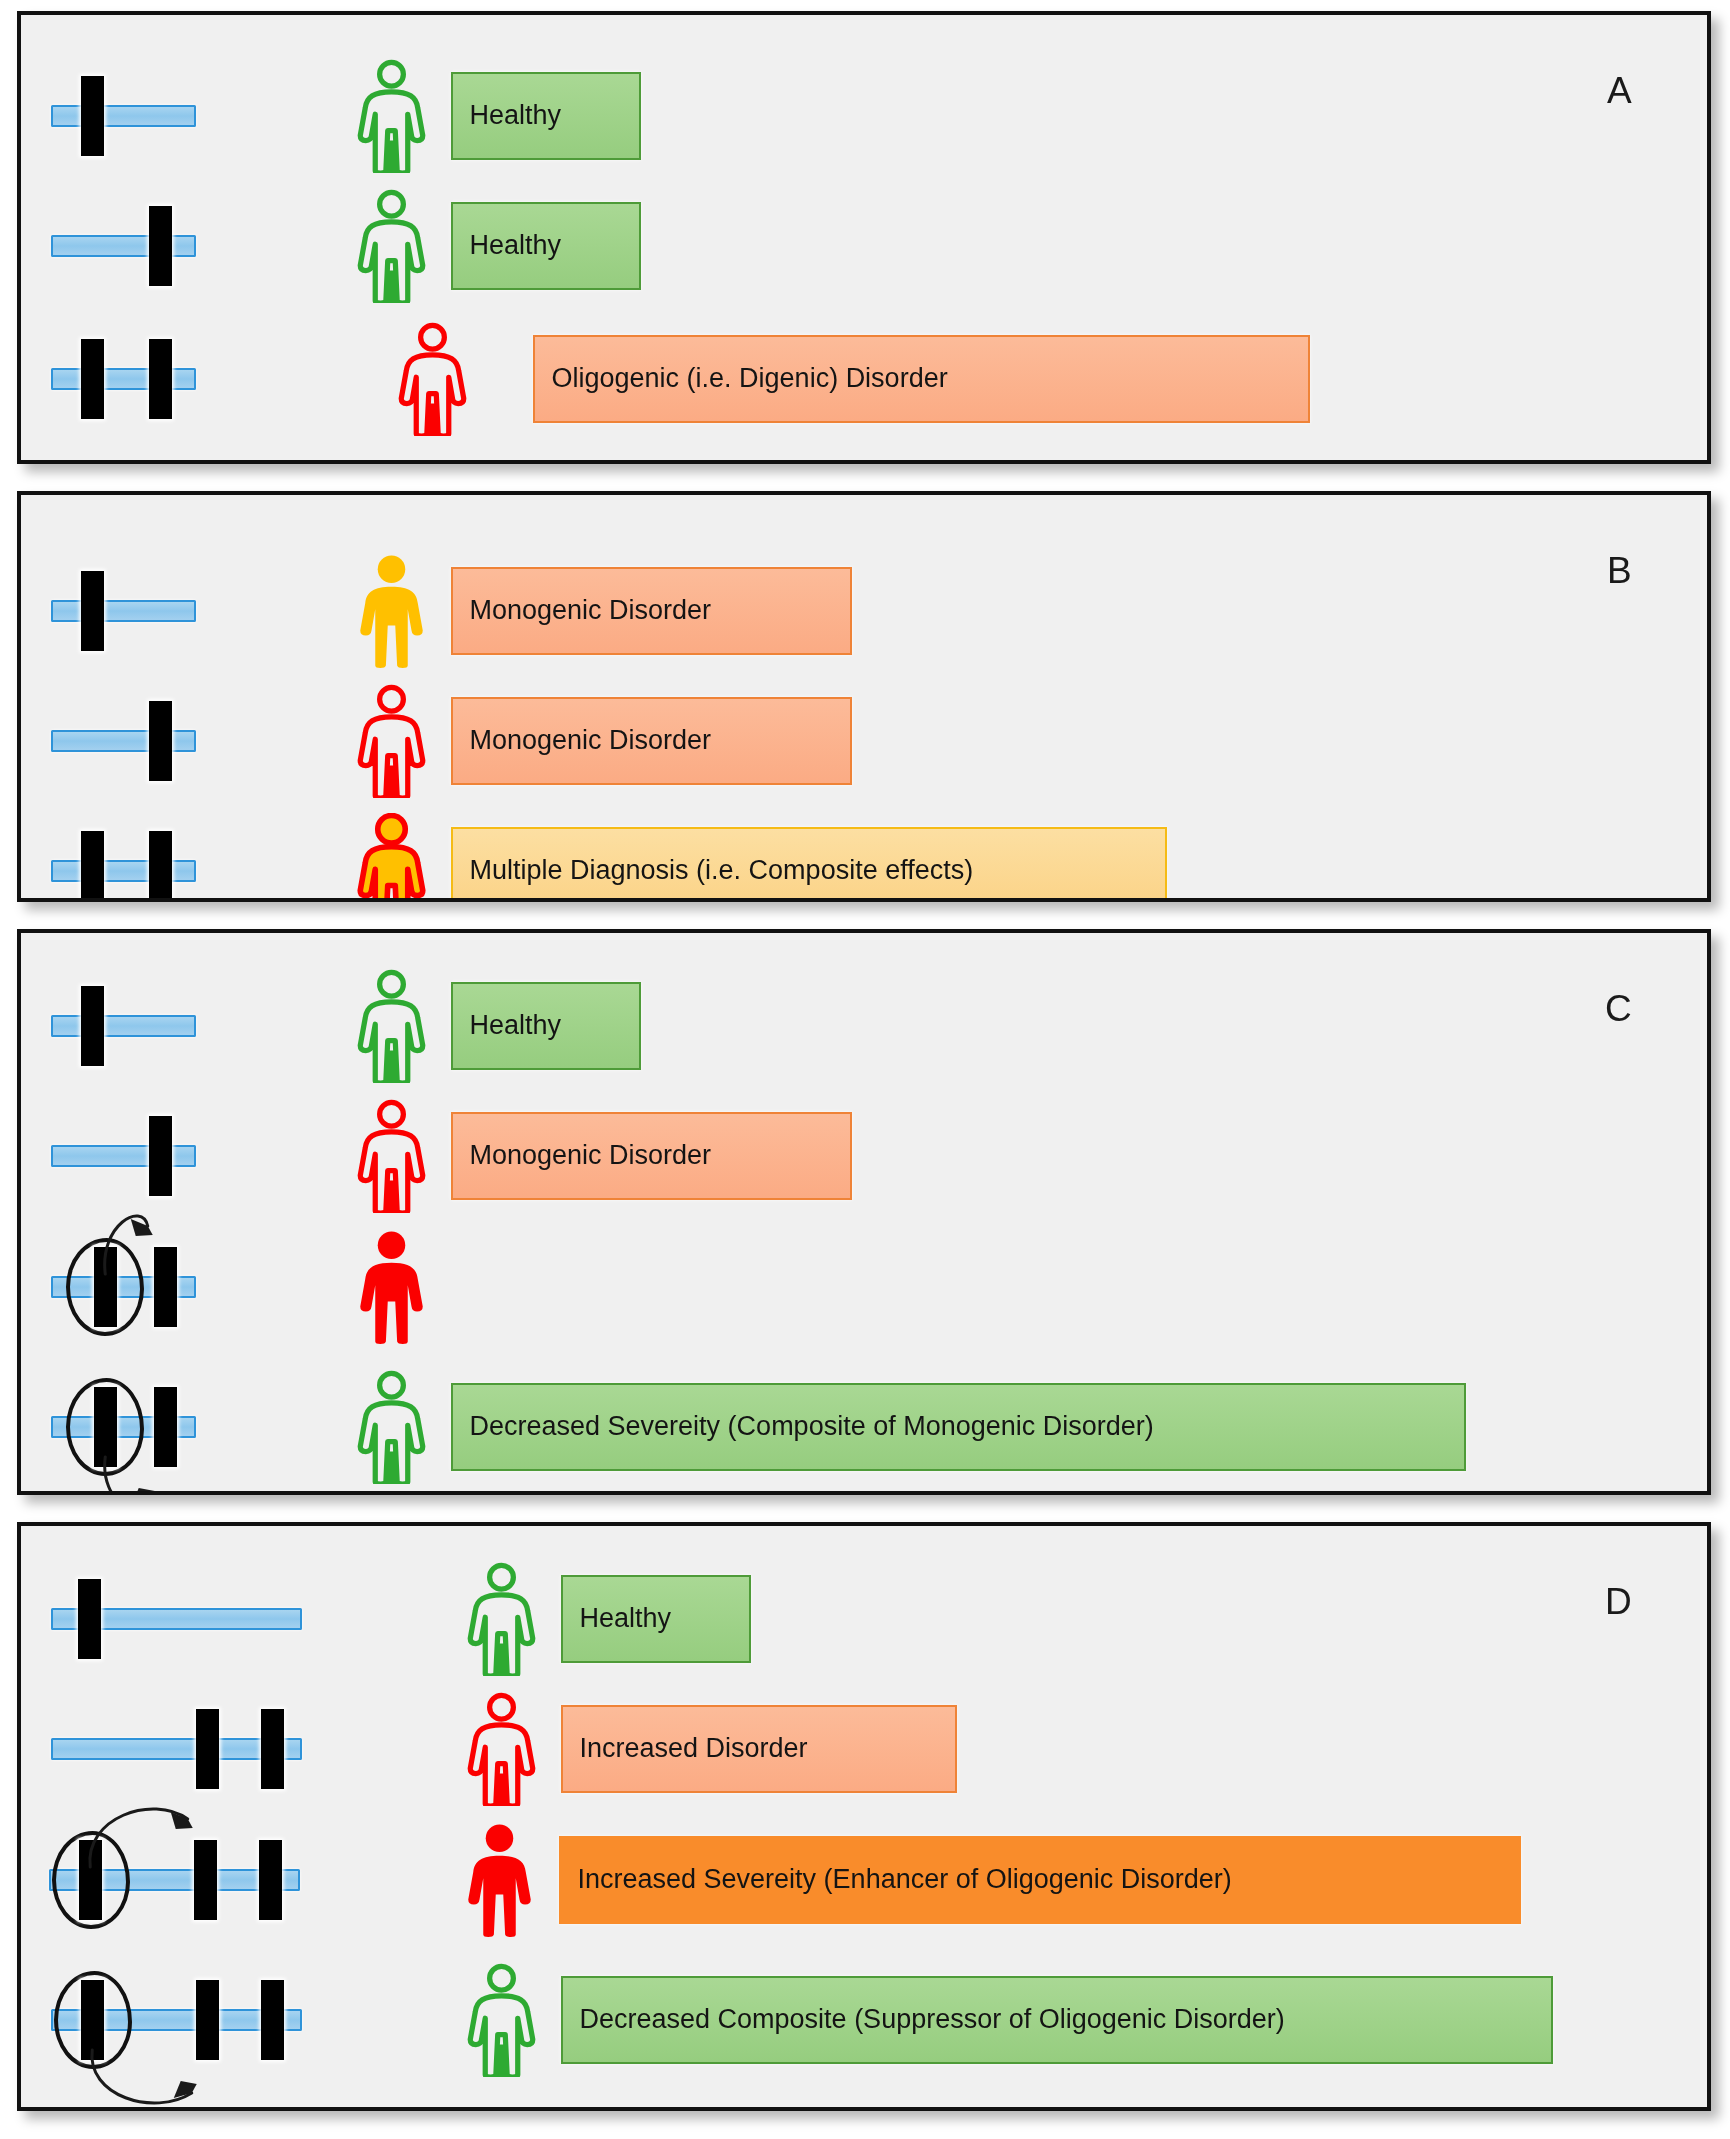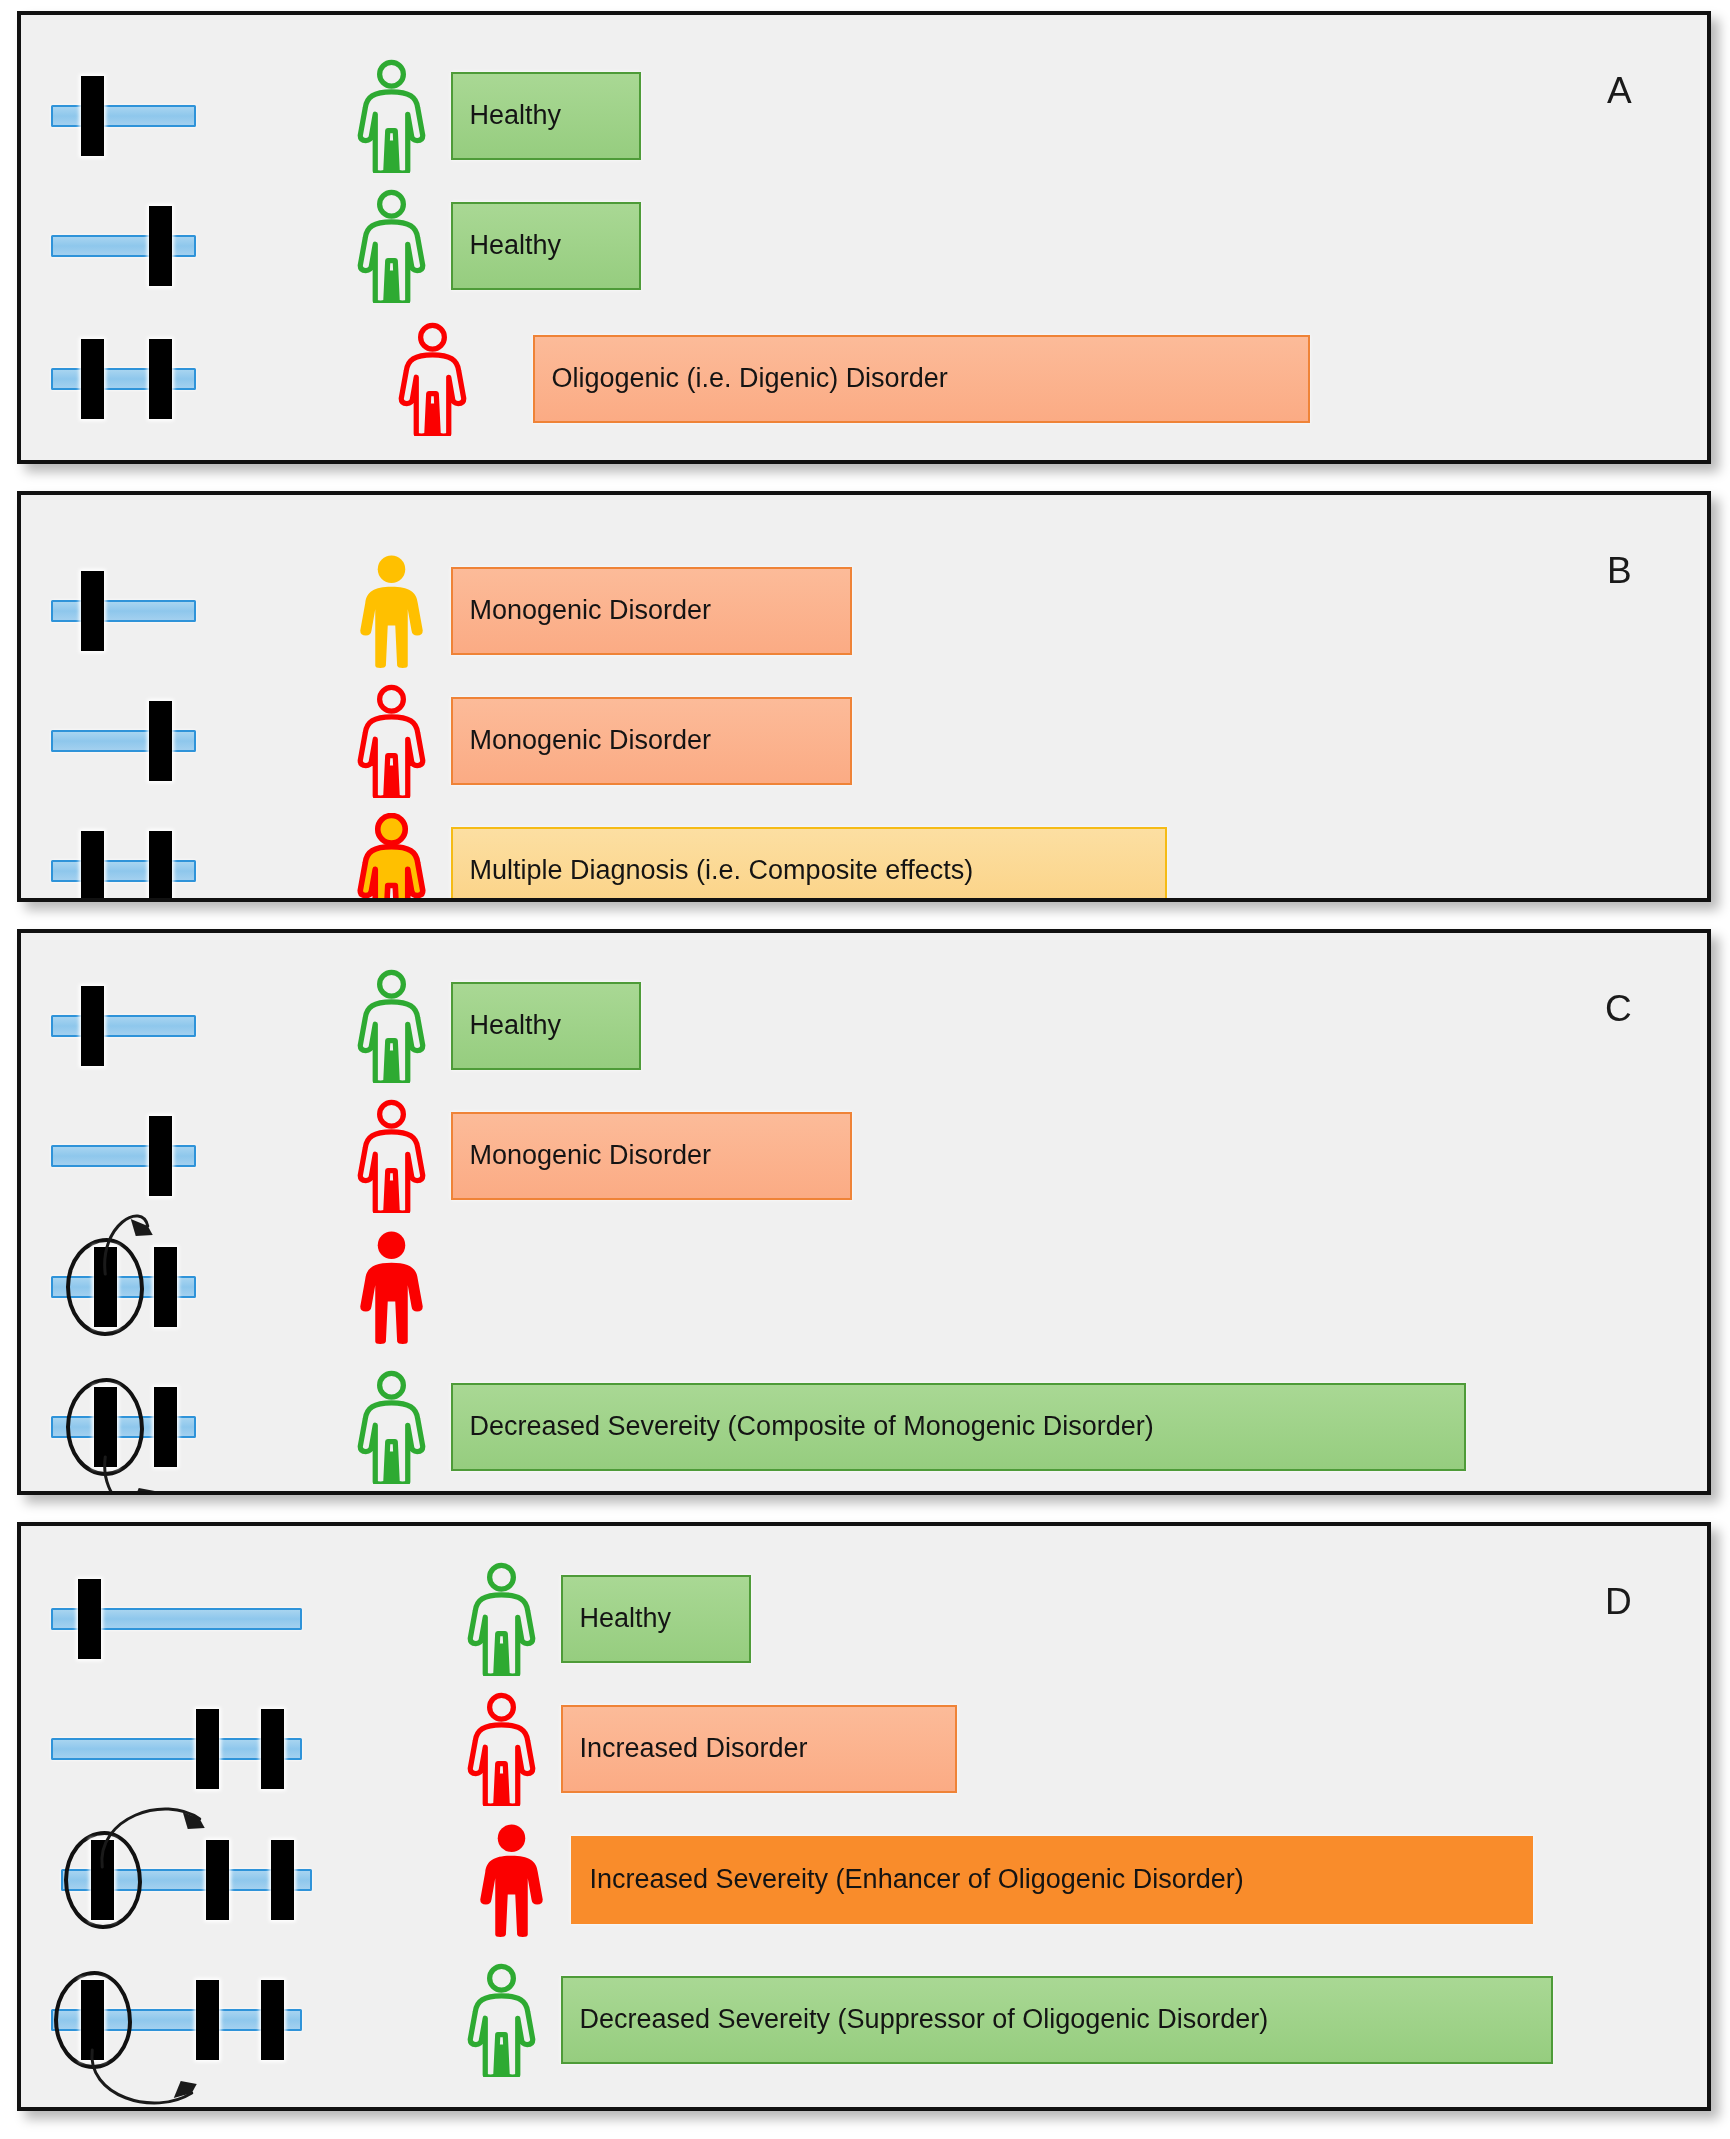--- a/index.html
+++ b/index.html
@@ -358,21 +358,21 @@
     <circle cx="30" cy="13" r="9.5" fill="none" stroke="#fb0000" stroke-width="4.2"></circle>
     <path d="M30 27 C16 27 10 31 9 40 L5 62 Q5 66 9.5 66 Q13.5 66 14 62 L17 45 L17 90 Q17 92 21 92 Q25 92 25.5 90 L27 58 L33 58 L34.5 90
              Q35 92 39 92 Q43 92 43 90 L43 45 L46 62 Q46.5 66 50.5 66 Q55 66 55 62 L51 40 C50 31 44 27 30 27 Z" fill="none" stroke="#fb0000" stroke-width="4.2" stroke-linejoin="round"></path>
     <rect x="26" y="66" width="8" height="26" fill="#fb0000"></rect>
   </svg>
           </div>
           <div class="label-box lb-salmon" style="width: 396px;">
             <span>Increased Disorder</span>
           </div>
         </div>
-        <div class="row" style="top: 291px; left: 40px;">
+        <div class="row" style="top: 291px; left: 28px;">
           <div class="gene" style="width: 391px;">
             <div class="chrom" style="left: 0px; width: 251px;"></div>
             <div class="halo" style="left: 42px;"></div>
             <div class="locus" style="left: 30px;"></div>
             <div class="locus" style="left: 145px;"></div>
             <div class="locus" style="left: 210px;"></div>
             <svg class="arrow" style="left:26.6px; top:-34px;" width="174" height="95" viewBox="0 0 347 190">
       <path d="M30 168 C18 70 153.15 22 225 72" fill="none" stroke="#1a1a1a" stroke-width="6" stroke-linecap="round"></path>
       <path d="M225 72 l-34 -14 l10 34 l34 -2 z" fill="#1a1a1a"></path>
     </svg>
@@ -402,19 +402,19 @@
           </div>
           <div class="person">
             <svg width="75" height="115" viewBox="0 0 60 92" aria-hidden="true">
     <circle cx="30" cy="13" r="9.5" fill="none" stroke="#2eaa32" stroke-width="4.2"></circle>
     <path d="M30 27 C16 27 10 31 9 40 L5 62 Q5 66 9.5 66 Q13.5 66 14 62 L17 45 L17 90 Q17 92 21 92 Q25 92 25.5 90 L27 58 L33 58 L34.5 90
              Q35 92 39 92 Q43 92 43 90 L43 45 L46 62 Q46.5 66 50.5 66 Q55 66 55 62 L51 40 C50 31 44 27 30 27 Z" fill="none" stroke="#2eaa32" stroke-width="4.2" stroke-linejoin="round"></path>
     <rect x="26" y="66" width="8" height="26" fill="#2eaa32"></rect>
   </svg>
           </div>
           <div class="label-box lb-green" style="width: 992px;">
-            <span>Decreased Severeity (Suppressor of Oligogenic Disorder)</span>
+            <span>Decreased Composite (Suppressor of Oligogenic Disorder)</span>
           </div>
         </div>
       </div>
     </div>
   </div>
 
 
 </body></html>

